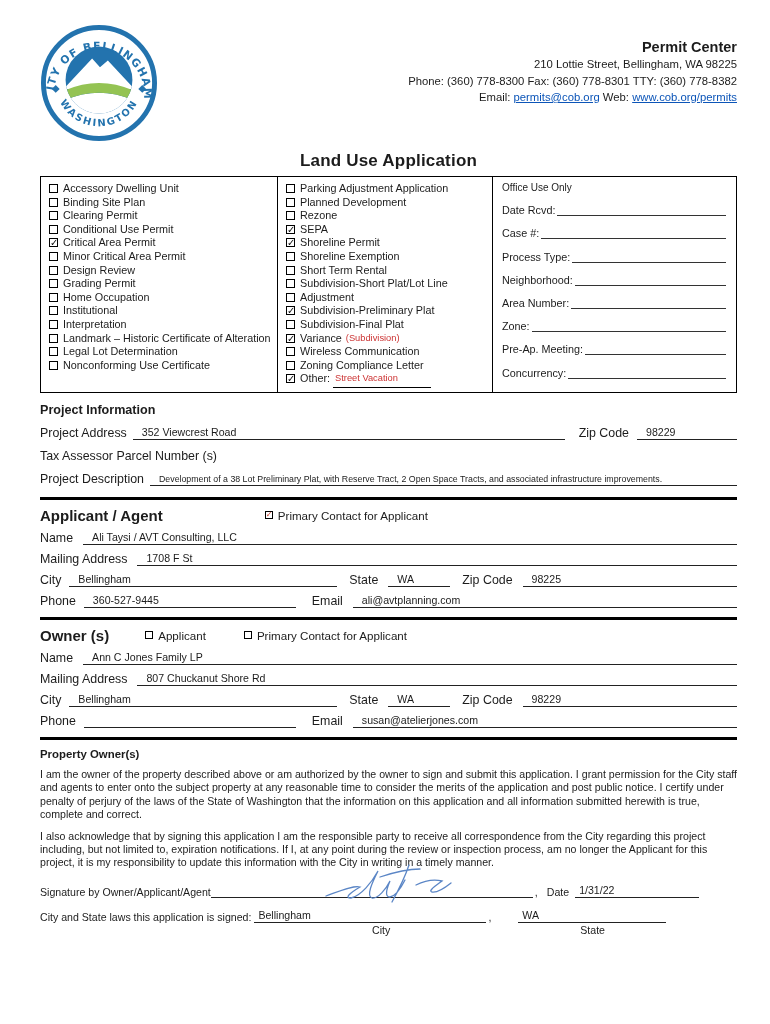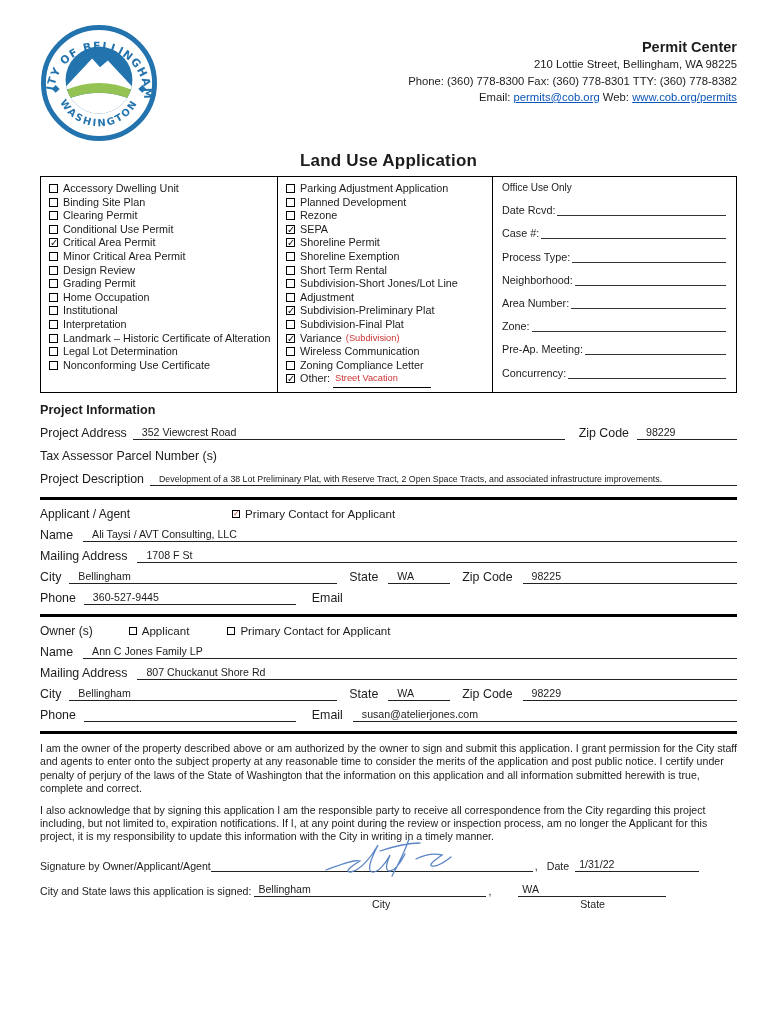--- a/index.html
+++ b/index.html
@@ -38,21 +38,21 @@
   
   .sect-h { font-size:12.6px; font-weight:bold; margin-top:10px; }
   .frow { display:flex; align-items:flex-end; margin-top:9px; }
   .flab { font-size:12.4px; white-space:nowrap; }
   .vline { border-bottom:1.2px solid #222; font-size:10.6px; padding:0 4px 1px 9px; white-space:nowrap; overflow:hidden; }
   .grow { flex:1; }
 
   .rule { border:none; border-top:3.2px solid #000; margin-top:11px; }
 
   .sec-head { display:flex; align-items:center; margin-top:7px; font-size:11.6px; }
-  .sec-head .ttl { font-size:12px; font-weight:normal; }
+  .sec-head .ttl { font-size:15px; font-weight:bold; }
 
   .ptxt { font-size:10.6px; line-height:13.4px; margin-top:8px; }
   .po-h { font-size:11.4px; font-weight:bold; margin-top:8px; }
 
   .sigrow { display:flex; align-items:flex-end; margin-top:14px; font-size:10.6px; position:relative; }
   .sigrow .slab { white-space:nowrap; }
   .sigline { border-bottom:1.1px solid #222; height:13px; }
   .commasp { margin:0 3px 0 2px; }
   .capline { font-size:10.6px; padding-left:2px; margin-top:1px; display:flex; }
   .scribble { position:absolute; pointer-events:none; }
@@ -186,21 +186,21 @@
         <div class="pitem">
           <span class="cb"></span>
           <span>Shoreline Exemption</span>
         </div>
         <div class="pitem">
           <span class="cb"></span>
           <span>Short Term Rental</span>
         </div>
         <div class="pitem">
           <span class="cb"></span>
-          <span>Subdivision-Short Jones/Lot Line</span>
+          <span>Subdivision-Short Plat/Lot Line</span>
         </div>
         <div class="pitem">
           <span class="cb"></span>
           <span>Adjustment</span>
         </div>
         <div class="pitem">
           <span class="cb on"></span>
           <span>Subdivision-Preliminary Plat</span>
         </div>
         <div class="pitem">
@@ -299,20 +299,21 @@
     <span class="vline" style="margin-left:8px; width:268px;">Bellingham</span>
     <span class="flab" style="margin-left:12px;">State</span>
     <span class="vline" style="margin-left:10px; width:62px;">WA</span>
     <span class="flab" style="margin-left:12px;">Zip Code</span>
     <span class="vline grow" style="margin-left:10px;">98225</span>
   </div>
   <div class="frow" style="margin-top:7px;">
     <span class="flab">Phone</span>
     <span class="vline" style="margin-left:8px; width:212px;">360-527-9445</span>
     <span class="flab" style="margin-left:16px;">Email</span>
+    <span class="vline grow" style="margin-left:10px;">ali@avtplanning.com</span>
   </div>
 
   <hr class="rule" style="margin-top:9px;">
   <div class="sec-head">
     <span class="ttl">Owner (s)</span>
     <span class="cb-sm" style="margin-left:36px;"></span>
     <span>Applicant</span>
     <span class="cb-sm" style="margin-left:38px;"></span>
     <span>Primary Contact for Applicant</span>
   </div>
@@ -333,20 +334,21 @@
     <span class="vline grow" style="margin-left:10px;">98229</span>
   </div>
   <div class="frow" style="margin-top:7px;">
     <span class="flab">Phone</span>
     <span class="vline" style="margin-left:8px; width:212px;"></span>
     <span class="flab" style="margin-left:16px;">Email</span>
     <span class="vline grow" style="margin-left:10px;">susan@atelierjones.com</span>
   </div>
 
   <hr class="rule" style="margin-top:9px;">
+  <div class="po-h">Property Owner(s)</div>
   <div class="ptxt">I am the owner of the property described above or am authorized by the owner to sign and submit this application. I grant permission for the City staff and agents to enter onto the subject property at any reasonable time to consider the merits of the application and post public notice. I certify under penalty of perjury of the laws of the State of Washington that the information on this application and all information submitted herewith is true, complete and correct.</div>
   <div class="ptxt">I also acknowledge that by signing this application I am the responsible party to receive all correspondence from the City regarding this project including, but not limited to, expiration notifications. If I, at any point during the review or inspection process, am no longer the Applicant for this project, it is my responsibility to update this information with the City in writing in a timely manner.</div>
 
   <div class="sigrow">
     <svg class="scribble" style="left:280px; top:-26px;" width="170" height="46" viewBox="0 0 170 46">
       <path d="M6,38 C20,33 34,27 40,29 C30,35 24,40 31,40 C41,38 52,24 58,13 C52,25 46,38 52,40 C58,41 66,31 70,23 C67,30 64,39 70,39 C76,38 81,30 85,22 M89,7 C85,19 78,33 72,44 M60,19 C72,15 88,11 100,11 M96,27 C104,23 114,21 122,23 C114,29 108,33 112,34 C118,35 126,29 131,25" stroke="#5b86c6" fill="none" stroke-width="1.3" stroke-linecap="round"></path>
     </svg>
     <span class="slab">Signature by Owner/Applicant/Agent</span>
     <span class="sigline" style="width:322px;"></span>
     <span class="commasp">,</span>

